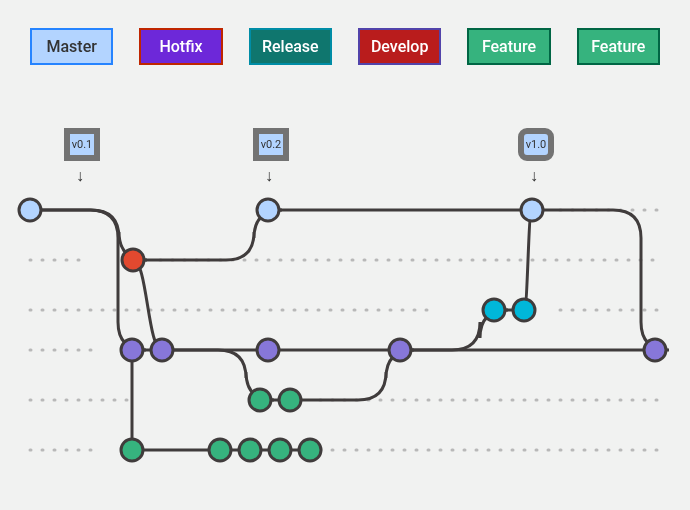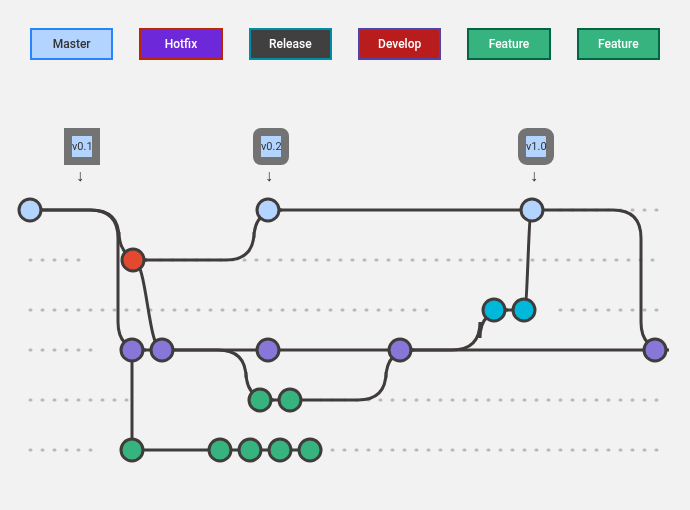--- a/index.html
+++ b/index.html
@@ -16,26 +16,26 @@
   .legend{
     display:flex;
     gap:26px;
     padding:28px 30px 10px 30px;
   }
   .branch-box{
     border:2px solid;
     padding:7px 0;
     width:86px;
     text-align:center;
-    font-size:12px;
+    font-size:16px;
     font-weight:500;
     box-sizing:border-box;
   }
   .tag-box{
-    border:8px solid #737373;
+    border:6px solid #737373;
     background:#b3d4ff;
     color:#333;
     font-size:11px;
     padding:4px 0;
     width:36px;
     text-align:center;
     position:absolute;
     box-sizing:border-box;
   }
   .arrow{
@@ -67,28 +67,28 @@
     stroke:#403c3c;
     stroke-width:3;
   }
 </style>
 </head>
 <body>
 
 <div class="legend">
   <div class="branch-box" style="background: rgb(179, 212, 255); border-color: rgb(38, 132, 255); color: rgb(51, 51, 51);"><span>Master</span></div>
   <div class="branch-box" style="background: #6d28d9; border-color: rgb(191, 38, 0); color: rgb(255, 255, 255);"><span>Hotfix</span></div>
-  <div class="branch-box" style="background: #404040; border-color: rgb(0, 141, 166); color: rgb(255, 255, 255);"><span>Release</span></div>
+  <div class="branch-box" style="background: #0f766e; border-color: rgb(0, 141, 166); color: rgb(255, 255, 255);"><span>Release</span></div>
   <div class="branch-box" style="background: #b91c1c; border-color: rgb(82, 67, 170); color: rgb(255, 255, 255);"><span>Develop</span></div>
   <div class="branch-box" style="background: rgb(54, 179, 126); border-color: rgb(0, 102, 68); color: rgb(255, 255, 255);"><span>Feature</span></div>
   <div class="branch-box" style="background: rgb(54, 179, 126); border-color: rgb(0, 102, 68); color: rgb(255, 255, 255);"><span>Feature</span></div>
 </div>
 
 <div class="tag-box" style="top: 128px; left: 64px;"><span>v0.1</span></div>
-<div class="tag-box" style="top: 128px; left: 253px; border-radius: 8px;"><span>v0.2</span></div>
+<div class="tag-box" style="top: 128px; left: 253px;"><span>v0.2</span></div>
 <div class="tag-box" style="top: 128px; left: 518px; border-radius: 9px;"><span>v1.0</span></div>
 
 <span class="arrow" style="top: 166px; left: 76px;">↓</span>
 <span class="arrow" style="top: 166px; left: 265px;">↓</span>
 <span class="arrow" style="top: 166px; left: 530px;">↓</span>
 
 <svg class="graph" viewBox="0 0 690 390">
   <g id="dotted-layer">
       <line x1="560" y1="90" x2="660" y2="90" class="dotted"></line>
       <line x1="30" y1="140" x2="90" y2="140" class="dotted"></line>

